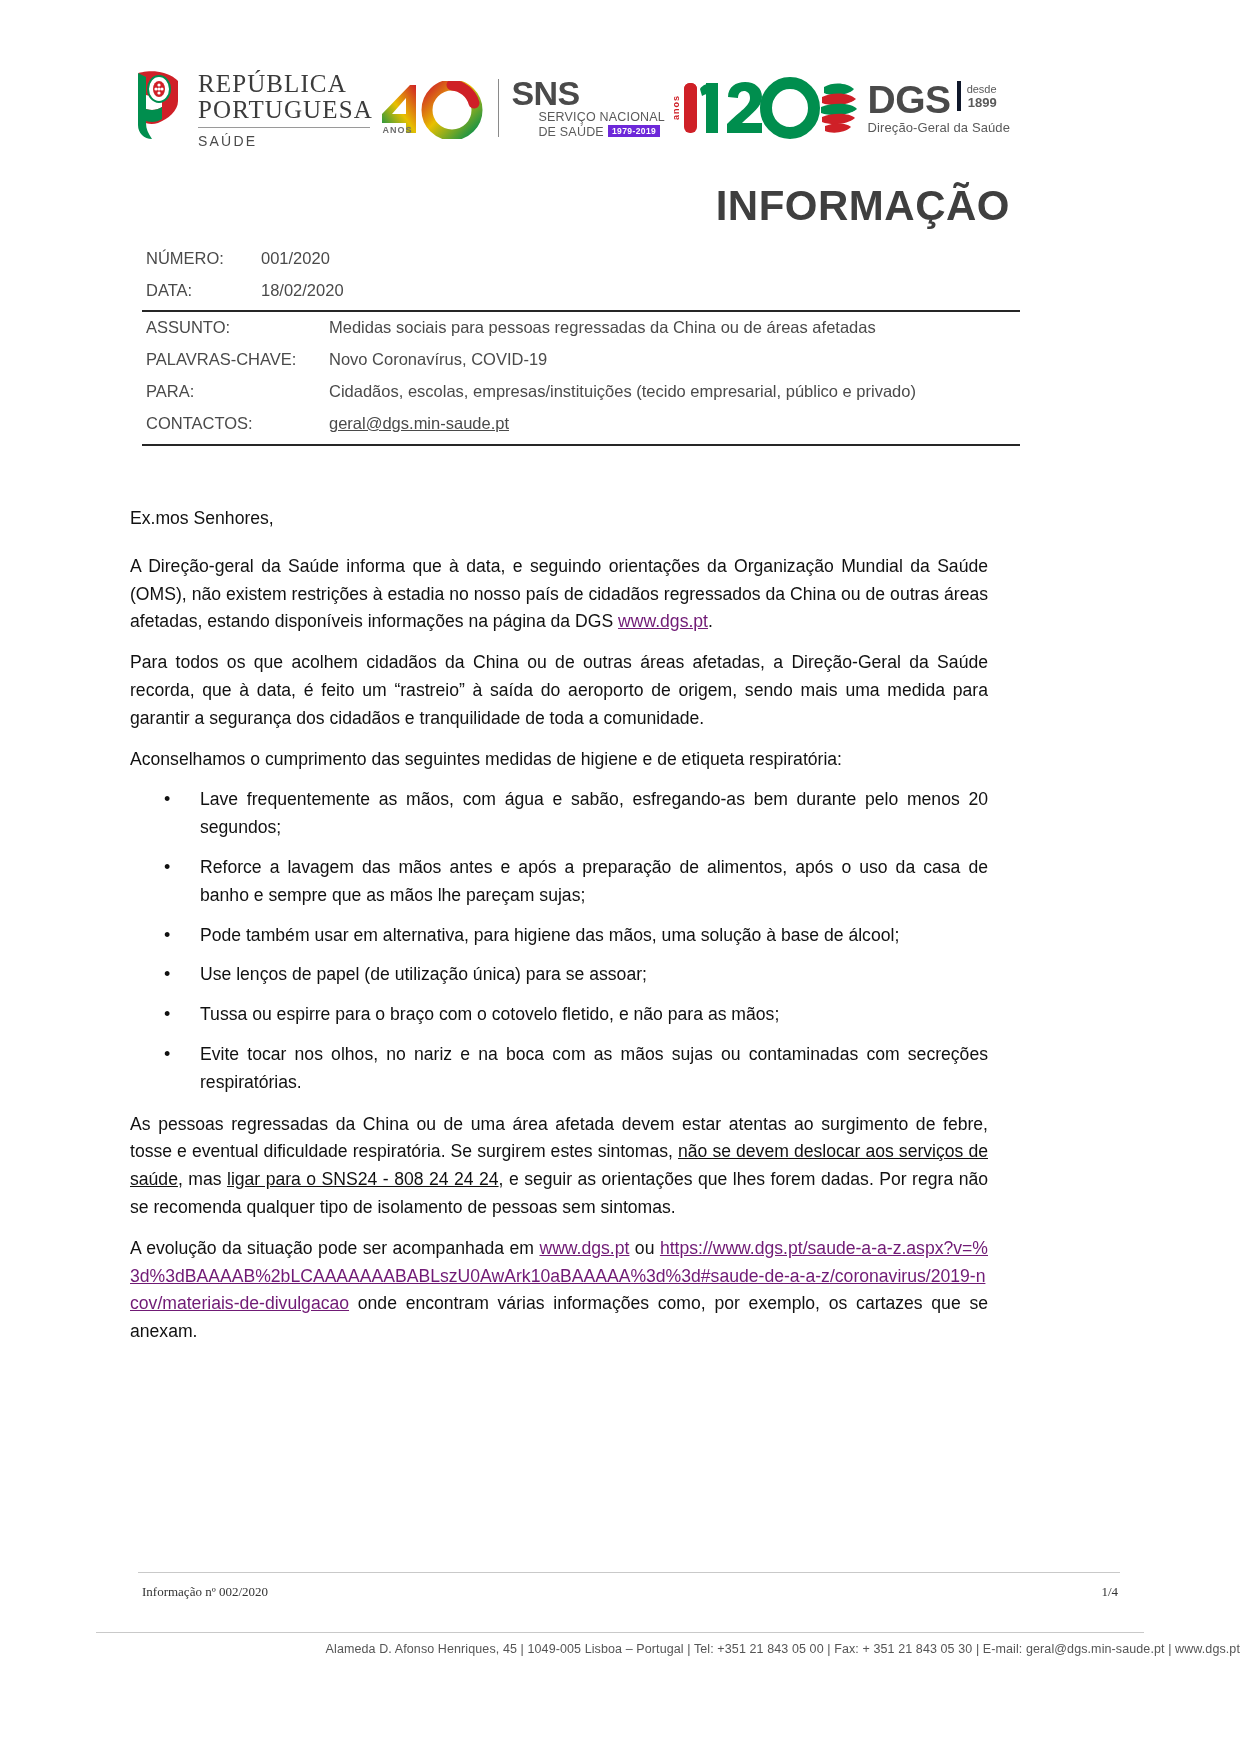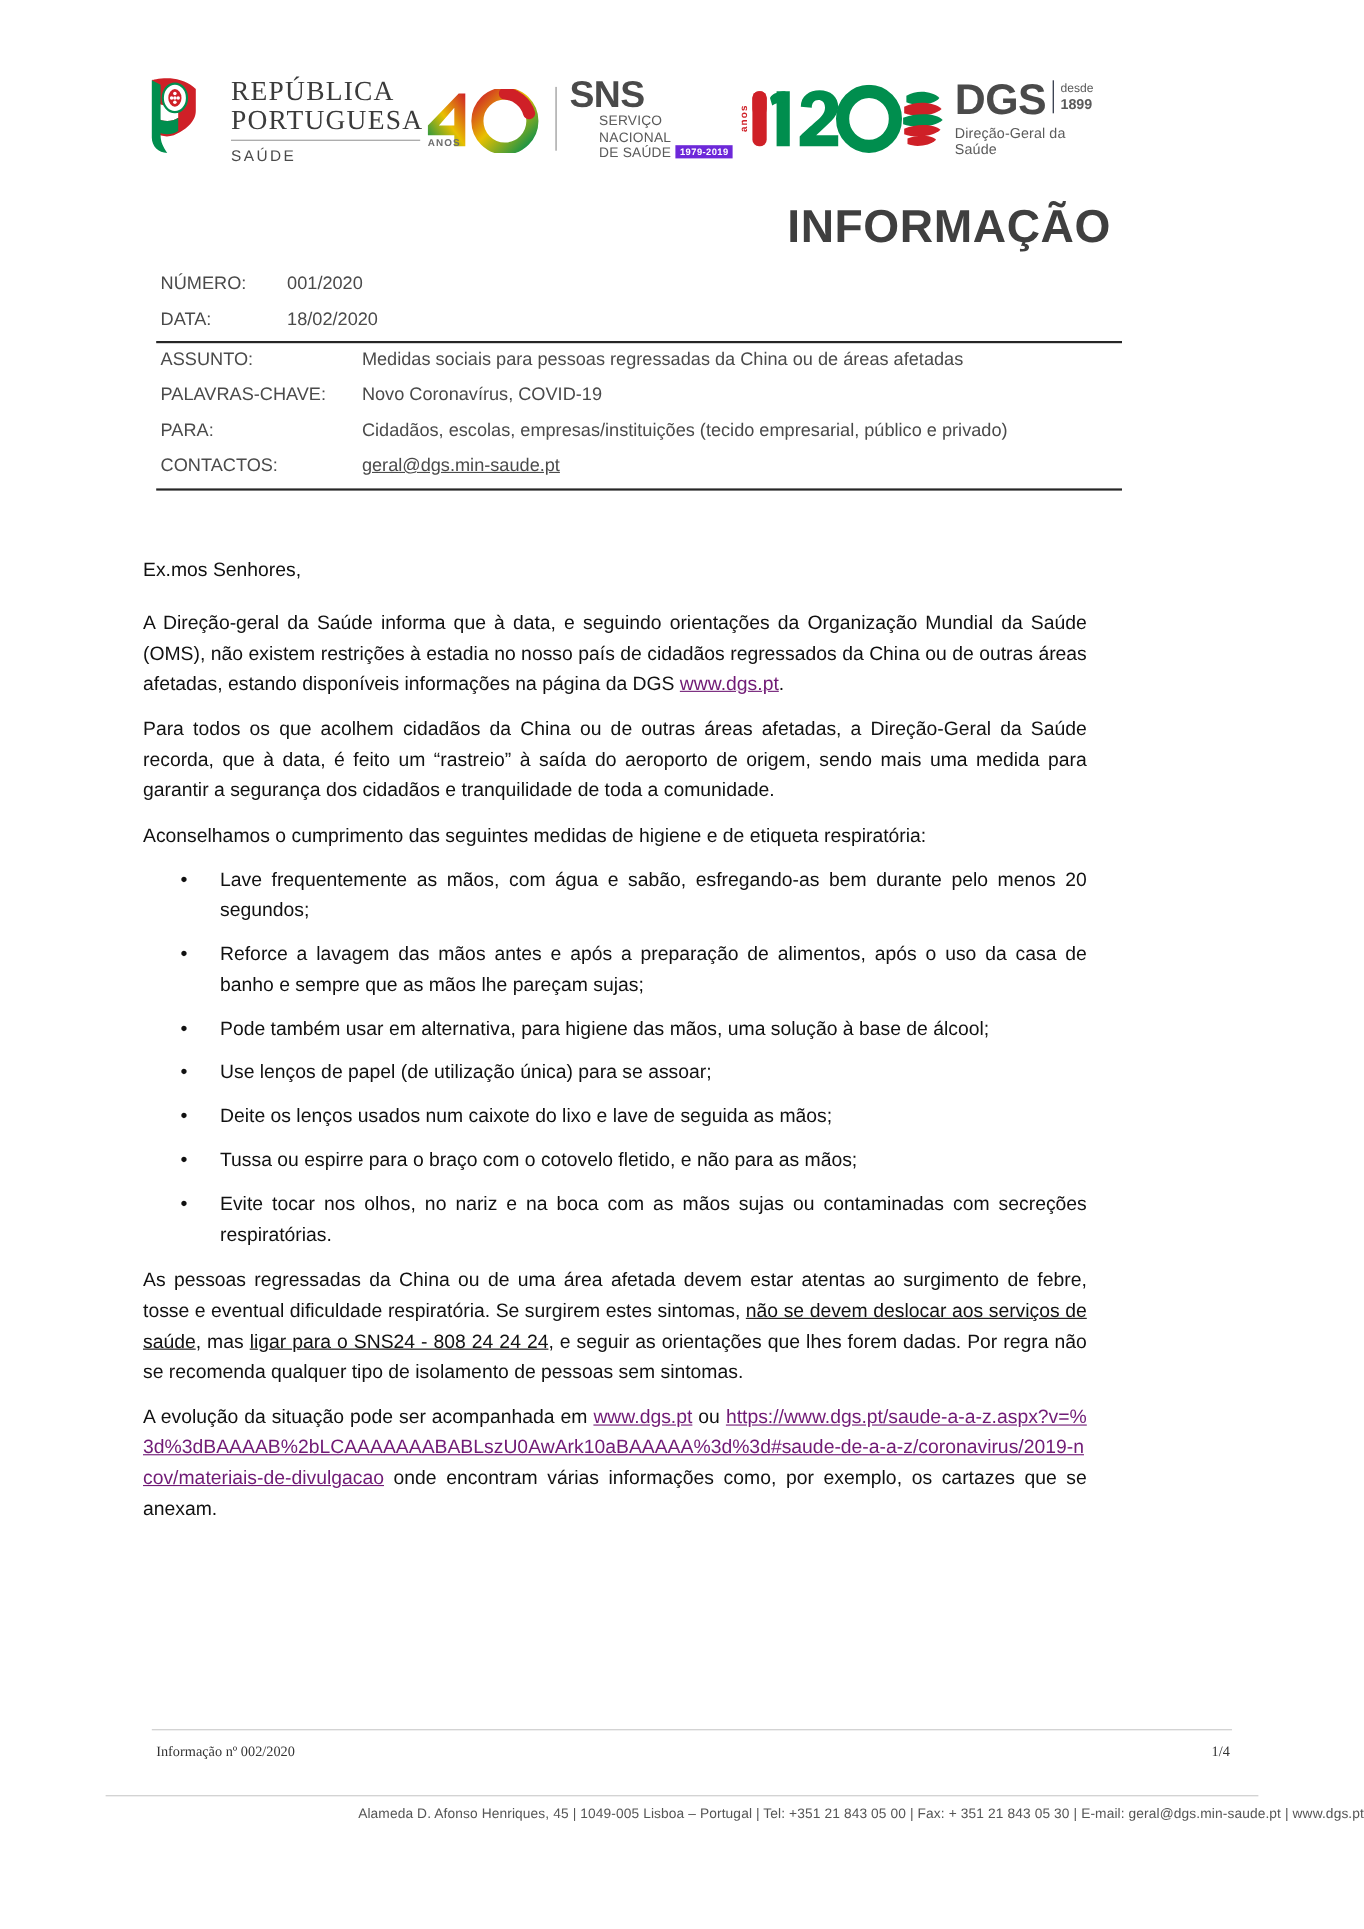--- a/index.html
+++ b/index.html
@@ -32,21 +32,21 @@
     height: 112px;
     display: flex;
     align-items: center;
     justify-content: space-between;
   }
 
   
   .rp-logo {
     display: flex;
     align-items: flex-start;
-    gap: 24px;
+    gap: 12px;
   }
   .rp-shield {
     width: 56px;
     height: 74px;
     position: relative;
     flex: none;
   }
   .rp-text {
     display: flex;
     flex-direction: column;
@@ -162,28 +162,29 @@
     gap: 6px;
   }
   .dgs-big {
     font-size: 39px;
     font-weight: bold;
     color: #4a4a4a;
     line-height: 0.95;
     letter-spacing: -0.5px;
   }
   .dgs-desde {
-    border-left: 1px solid #0f172a;
+    border-left: 4px solid #0f172a;
     padding-left: 6px;
     display: flex;
     flex-direction: column;
     font-size: 11px;
     color: #5a5a5a;
     line-height: 1.15;
     padding-top: 2px;
+    align-items: flex-end;
   }
   .dgs-desde b { font-weight: bold; font-size: 13px; }
   .dgs-sub {
     font-size: 13px;
     color: #5a5a5a;
     letter-spacing: 0.1px;
     margin-top: 2px;
   }
 
   
@@ -454,21 +455,20 @@
 
     <p>Para todos os que acolhem cidadãos da China ou de outras áreas afetadas, a Direção-Geral da Saúde recorda, que à data, é feito um “rastreio” à saída do aeroporto de origem, sendo mais uma medida para garantir a segurança dos cidadãos e tranquilidade de toda a comunidade.</p>
 
     <p>Aconselhamos o cumprimento das seguintes medidas de higiene e de etiqueta respiratória:</p>
 
     <ul class="bullets">
       <li>Lave frequentemente as mãos, com água e sabão, esfregando-as bem durante pelo menos 20 segundos;</li>
       <li>Reforce a lavagem das mãos antes e após a preparação de alimentos, após o uso da casa de banho e sempre que as mãos lhe pareçam sujas;</li>
       <li>Pode também usar em alternativa, para higiene das mãos, uma solução à base de álcool;</li>
       <li>Use lenços de papel (de utilização única) para se assoar;</li>
-      <li>Deite os lenços usados num caixote do lixo e lave de seguida as mãos;</li>
       <li>Tussa ou espirre para o braço com o cotovelo fletido, e não para as mãos;</li>
       <li>Evite tocar nos olhos, no nariz e na boca com as mãos sujas ou contaminadas com secreções respiratórias.</li>
     </ul>
 
     <p><span>As pessoas regressadas da China ou de uma área afetada devem estar atentas ao surgimento de febre, tosse e eventual dificuldade respiratória. Se surgirem estes sintomas, </span><span class="ul-plain">não se devem deslocar aos serviços de saúde</span><span>, mas </span><span class="ul-plain">ligar para o SNS24 - 808 24 24 24</span><span>, e seguir as orientações que lhes forem dadas. Por regra não se recomenda qualquer tipo de isolamento de pessoas sem sintomas.</span></p>
 
     <p><span>A evolução da situação pode ser acompanhada em </span><a class="blue" href="#">www.dgs.pt</a><span> ou </span><a class="blue" href="#">https://www.dgs.pt/saude-a-a-z.aspx?v=%3d%3dBAAAAB%2bLCAAAAAAABABLszU0AwArk10aBAAAAA%3d%3d#saude-de-a-a-z/coronavirus/2019-ncov/materiais-de-divulgacao</a><span> onde encontram várias informações como, por exemplo, os cartazes que se anexam.</span></p>
 
   </div>
 

